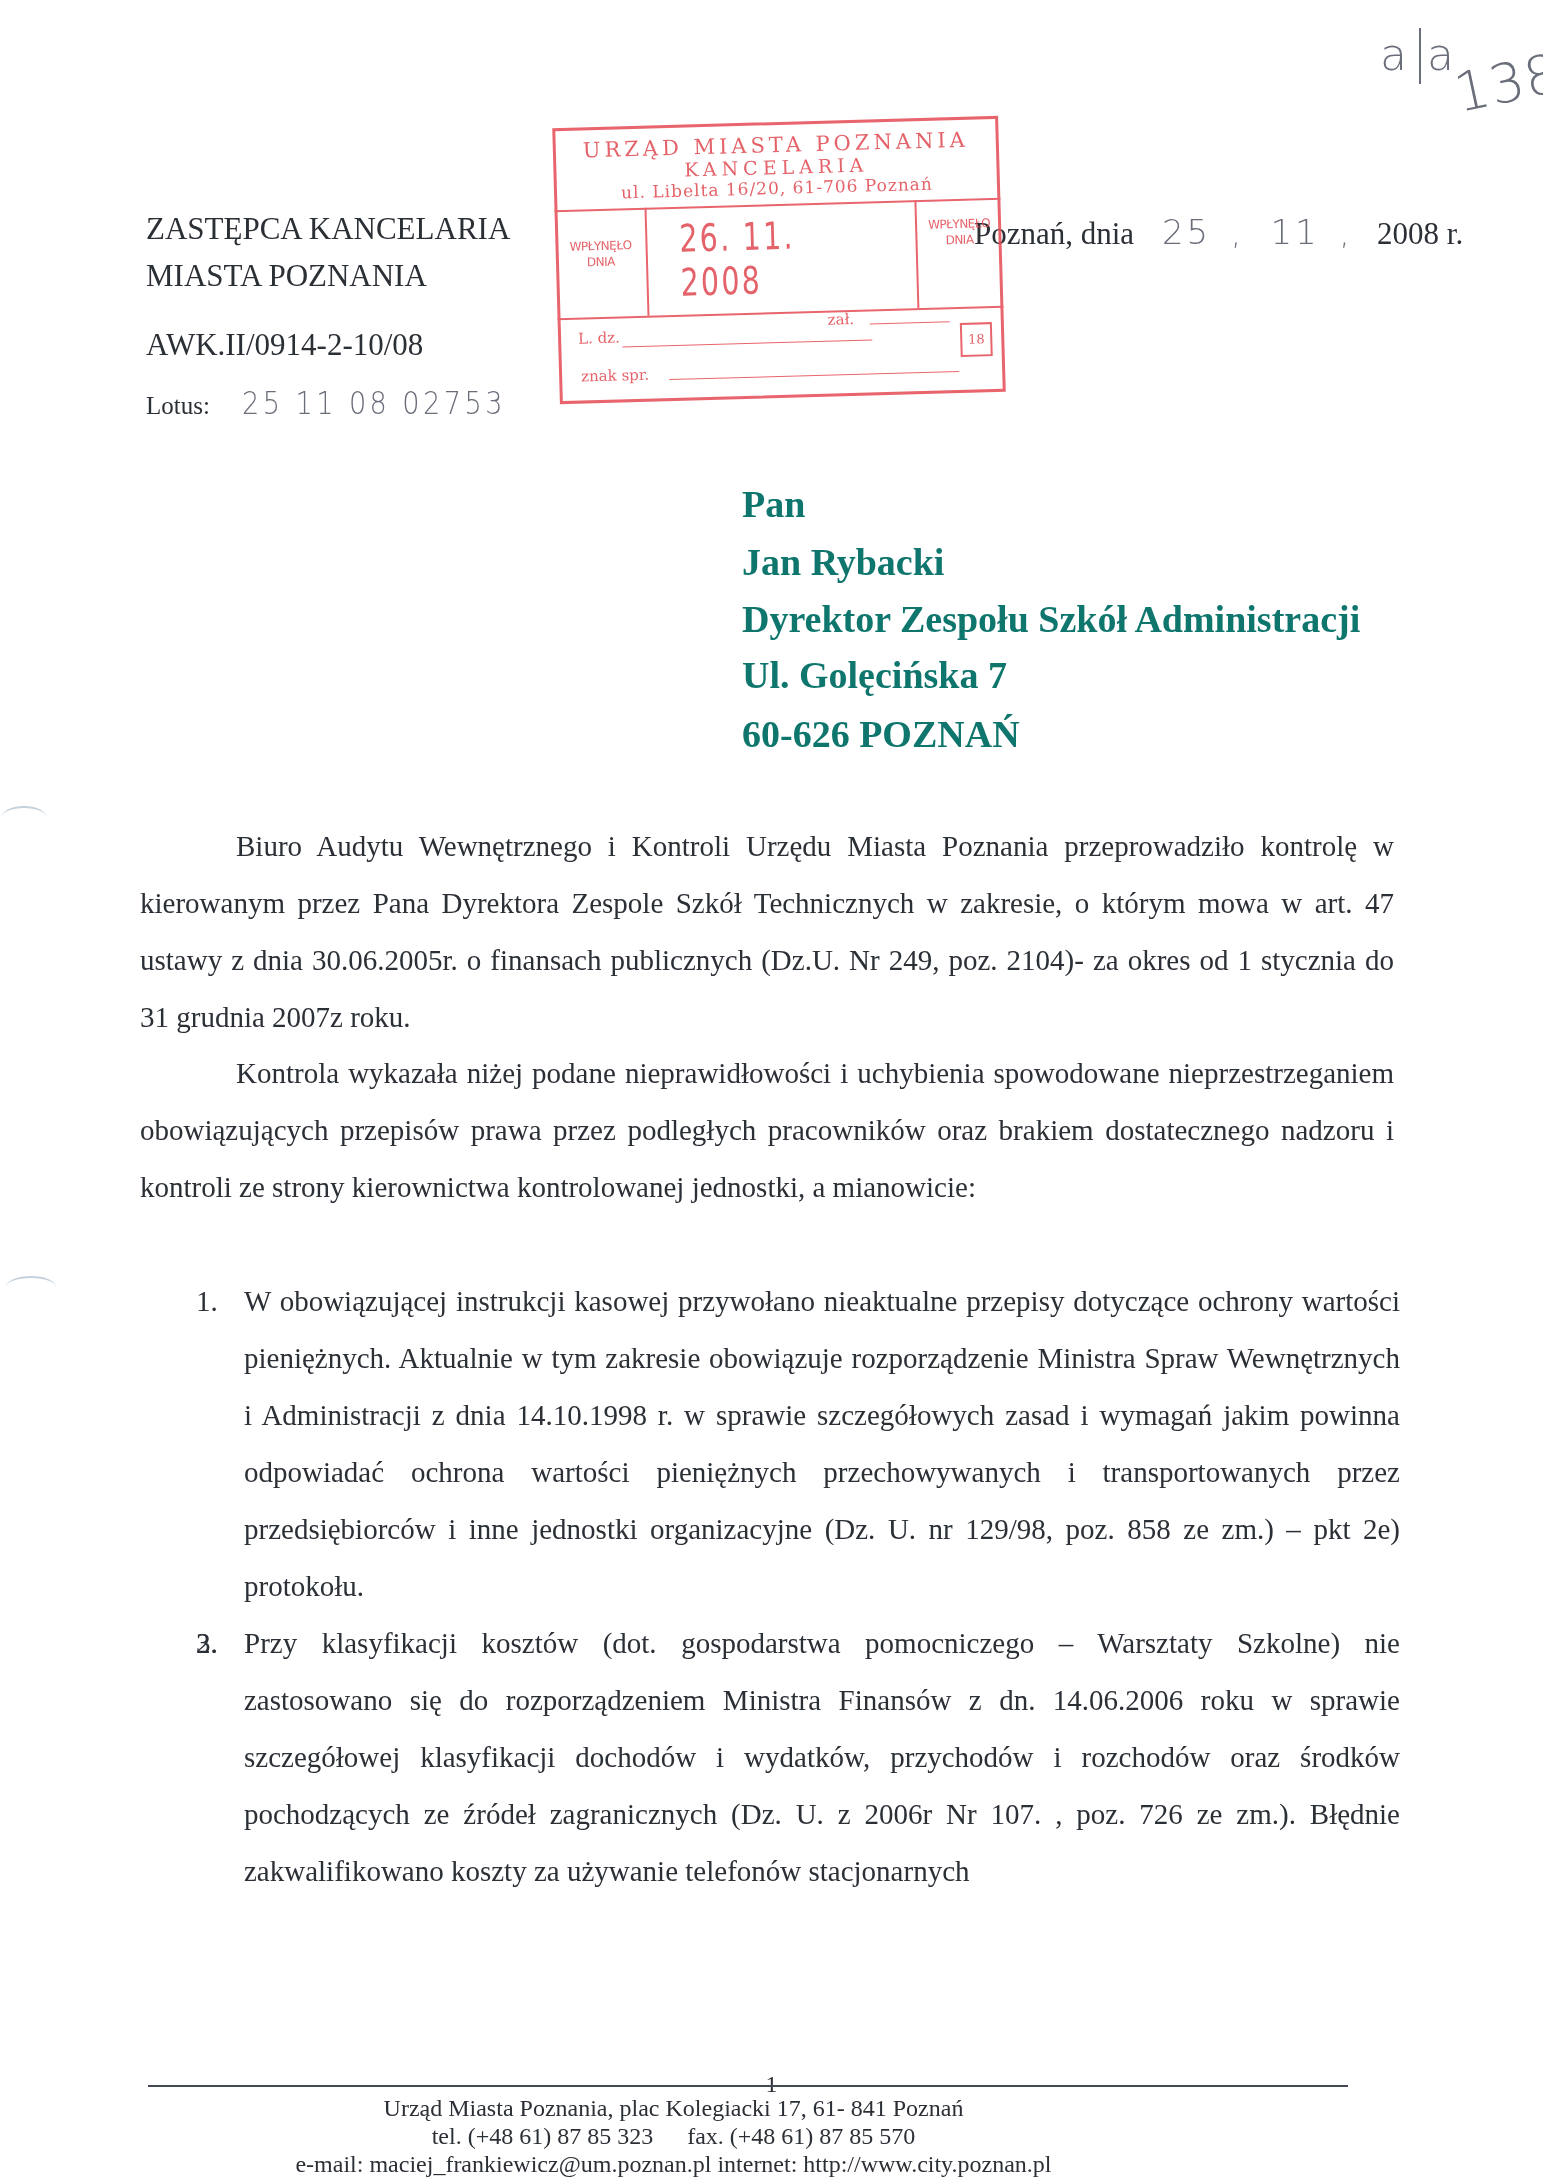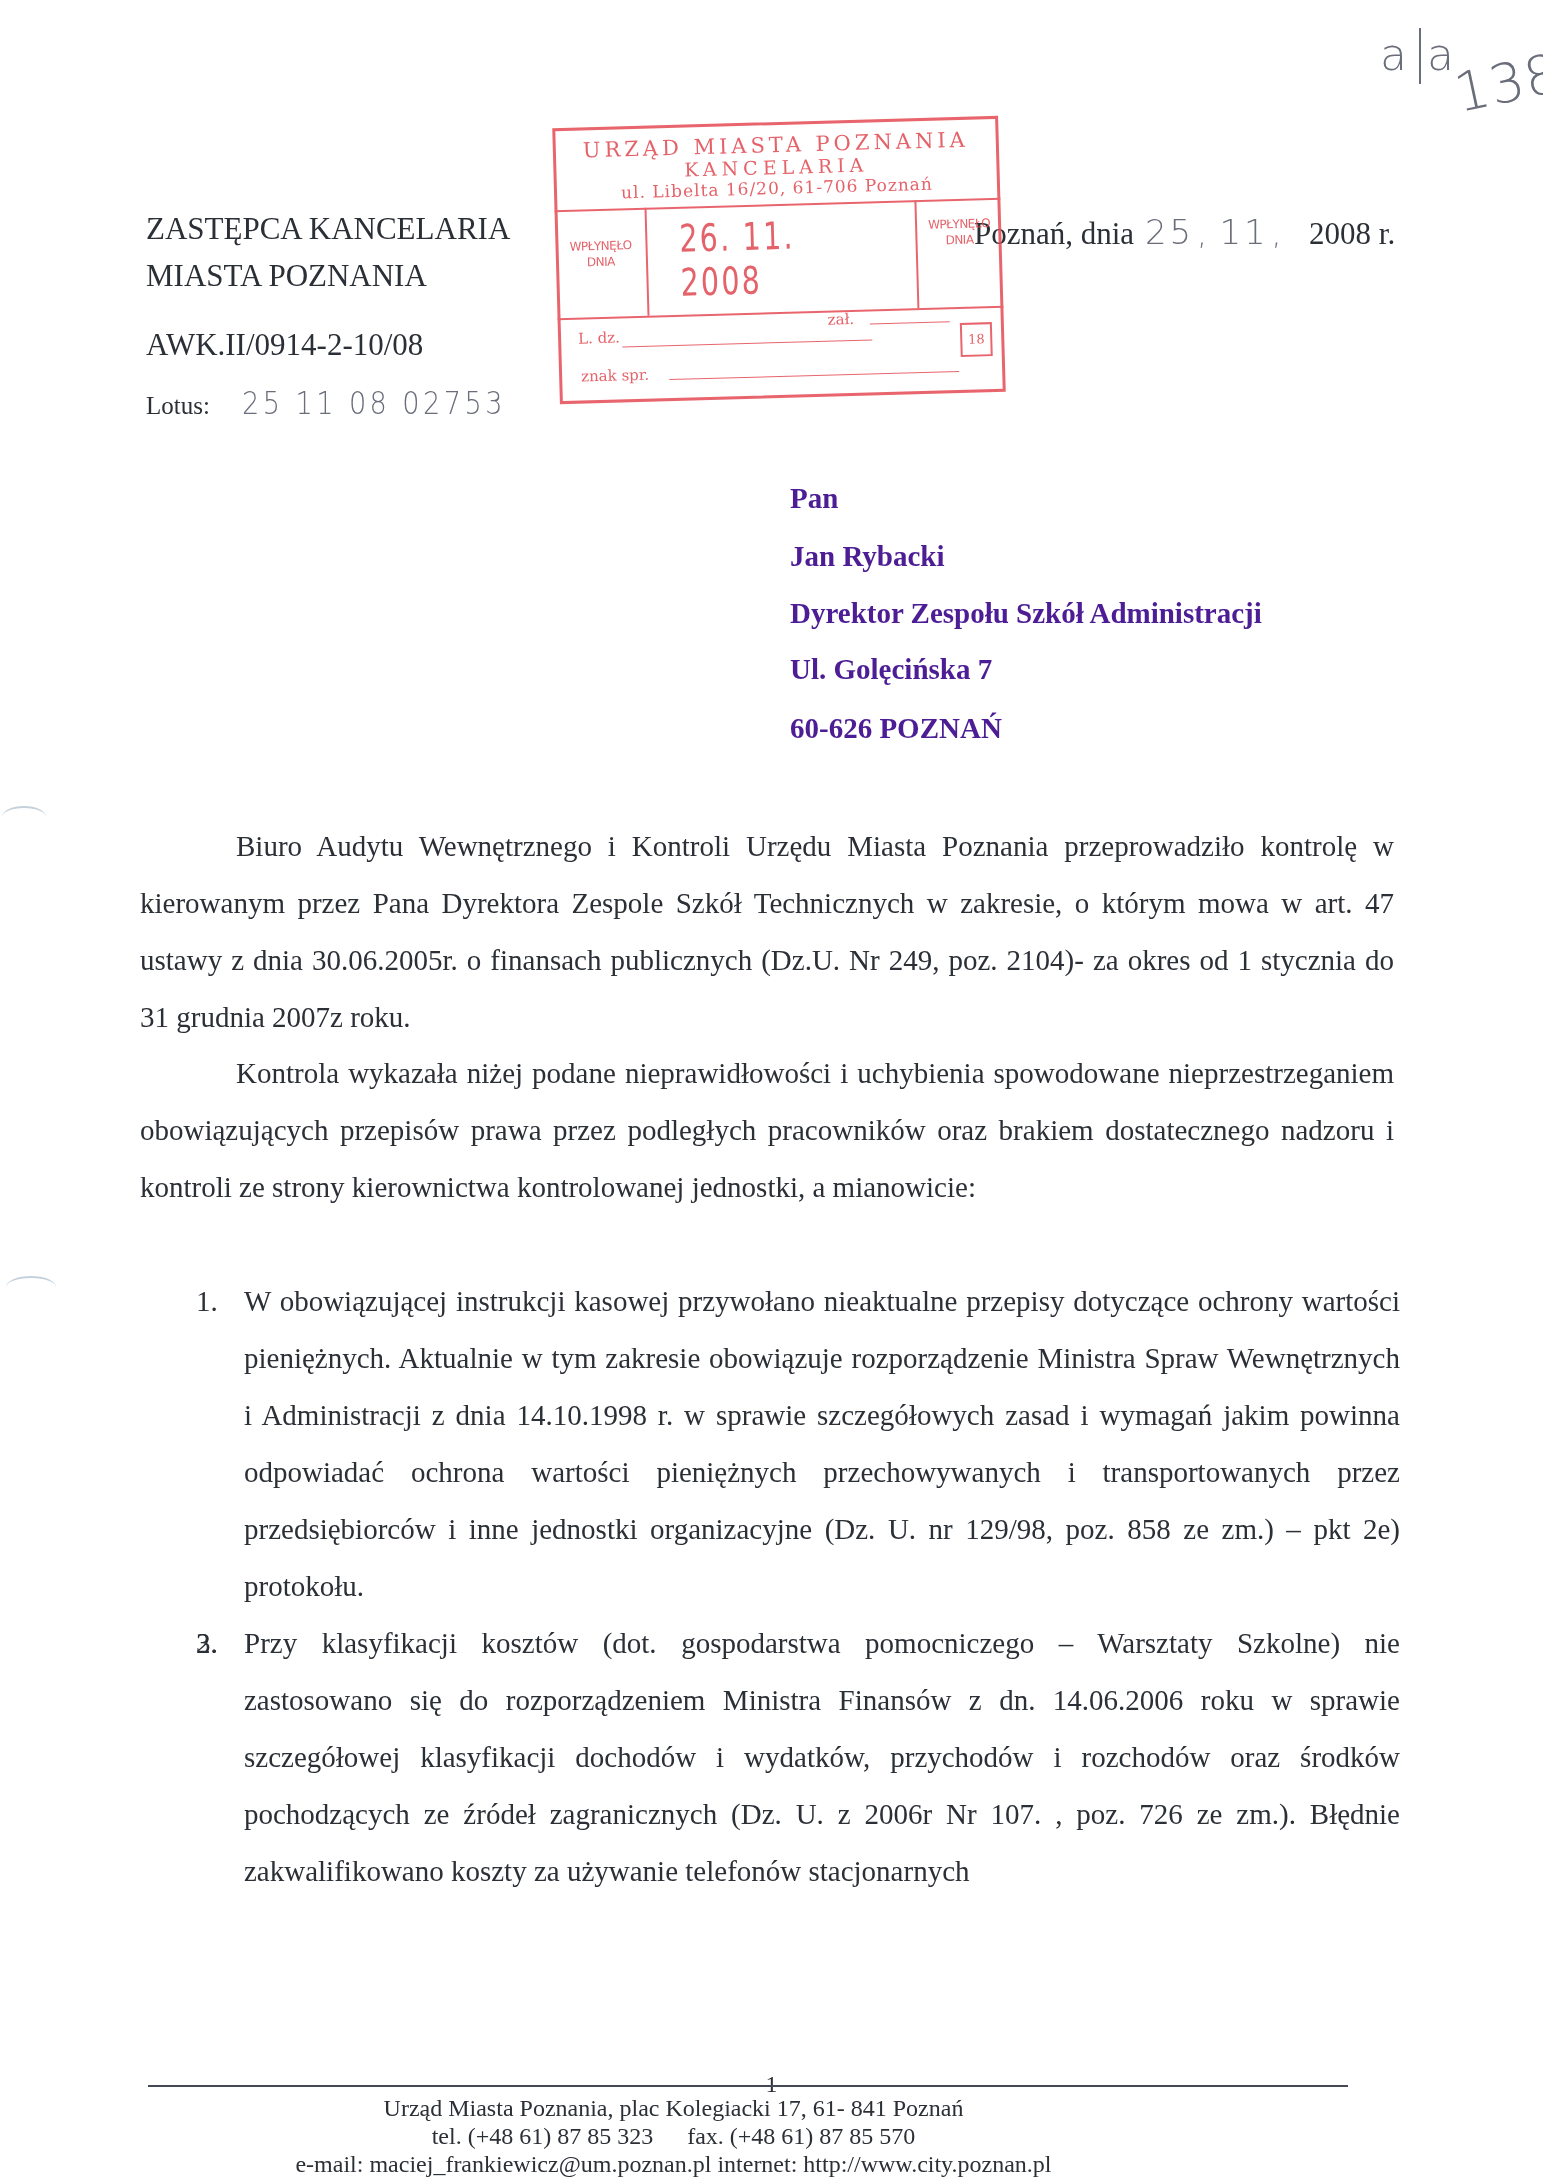--- a/index.html
+++ b/index.html
@@ -14,21 +14,21 @@
   .hdr { left: 146px; font-size: 31px; line-height: 1; white-space: nowrap; }
   .hdr-1 { top: 213px; }
   .hdr-2 { top: 260px; }
   .hdr-3 { top: 329px; }
   .lotus-row { left: 146px; top: 384px; white-space: nowrap; }
   .lotus-label { font-size: 25px; }
   .lotus-value { font-size: 32px; margin-left: 28px; letter-spacing: 4px; transform: scaleX(0.85); display: inline-block; transform-origin: left; }
 
   
   .date-row { left: 974px; top: 212px; font-size: 31px; white-space: nowrap; }
-  .date-hand { font-size: 34px; margin: 0 3px; letter-spacing: 3px; }
+  .date-hand { font-size: 34px; margin: 0 20px; letter-spacing: 3px; }
 
   
   .annot-aa { left: 1380px; top: 28px; font-size: 44px; letter-spacing: 6px; }
   .annot-aa .bar { display:inline-block; width:2px; height:56px; background:#6a6e7a; vertical-align:-14px; margin:0 6px; }
   .annot-num { left: 1462px; top: 62px; font-size: 54px; transform: rotate(-12deg); transform-origin: left bottom; letter-spacing: 1px; }
 
   
   .stamp {
     left: 556px; top: 122px; width: 446px; height: 276px;
     transform: rotate(-1.6deg); transform-origin: center;
@@ -48,21 +48,21 @@
   .stamp-bot { position:absolute; left:0; right:0; top:190px; bottom:0; font-family: "DejaVu Serif", serif; }
   .stamp-ldz { position:absolute; left: 20px; top: 12px; font-size: 15px; }
   .stamp-ldz-line { position:absolute; left: 64px; top: 30px; width: 250px; border-bottom: 1px solid #e44b54; }
   .stamp-zal { position:absolute; left: 270px; top: 0px; font-size: 15px; }
   .stamp-zal-line { position:absolute; left: 312px; top: 14px; width: 80px; border-bottom: 1px solid #e44b54; }
   .stamp-box { position:absolute; right: 12px; top: 16px; width: 28px; height: 30px; border: 2px solid #e44b54; font-size: 13px; text-align:center; line-height:30px; }
   .stamp-znak { position:absolute; left: 22px; top: 50px; font-size: 15px; }
   .stamp-znak-line { position:absolute; left: 110px; top: 64px; width: 290px; border-bottom: 1px solid #e44b54; }
 
   
-  .recip { left: 790px; font-weight: bold; font-size: 29px; white-space: nowrap; color: #4c1d95; }
+  .recip { left: 742px; font-weight: bold; font-size: 38px; white-space: nowrap; color: #0f766e; }
   .r1 { top: 482px; } .r2 { top: 540px; } .r3 { top: 597px; } .r4 { top: 653px; } .r5 { top: 712px; }
 
   
   .body-text {
     position:absolute; left: 140px; width: 1254px;
     font-size: 29px; line-height: 57px; text-align: justify;
     transform: scaleX(1); color:#2b2f36;
   }
   .para { margin: 0; text-indent: 96px; }
   .p1 { top: 818px; }

